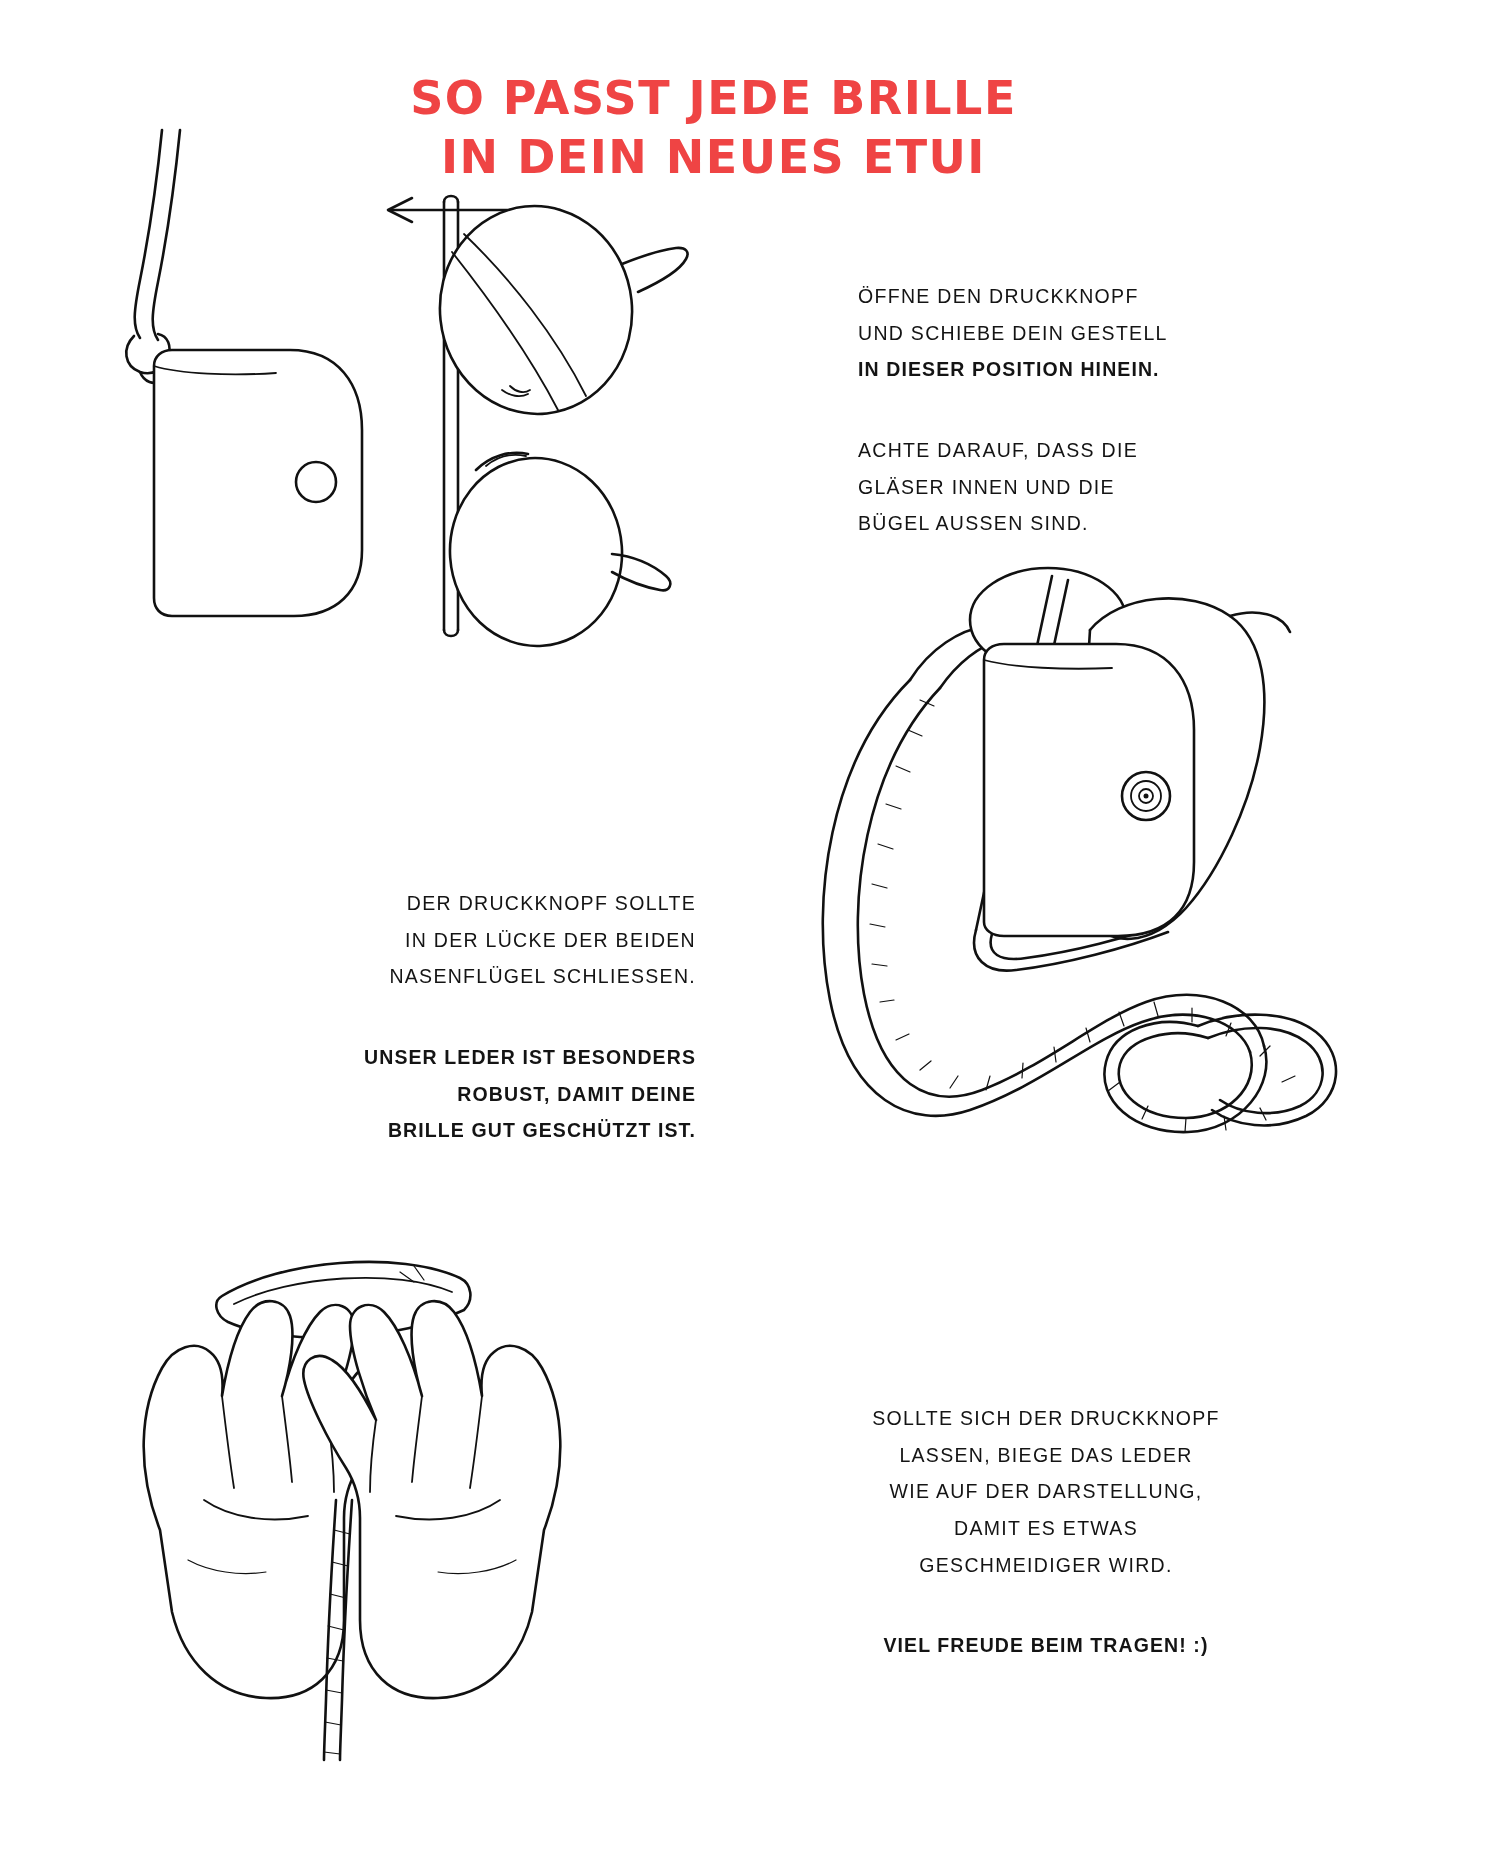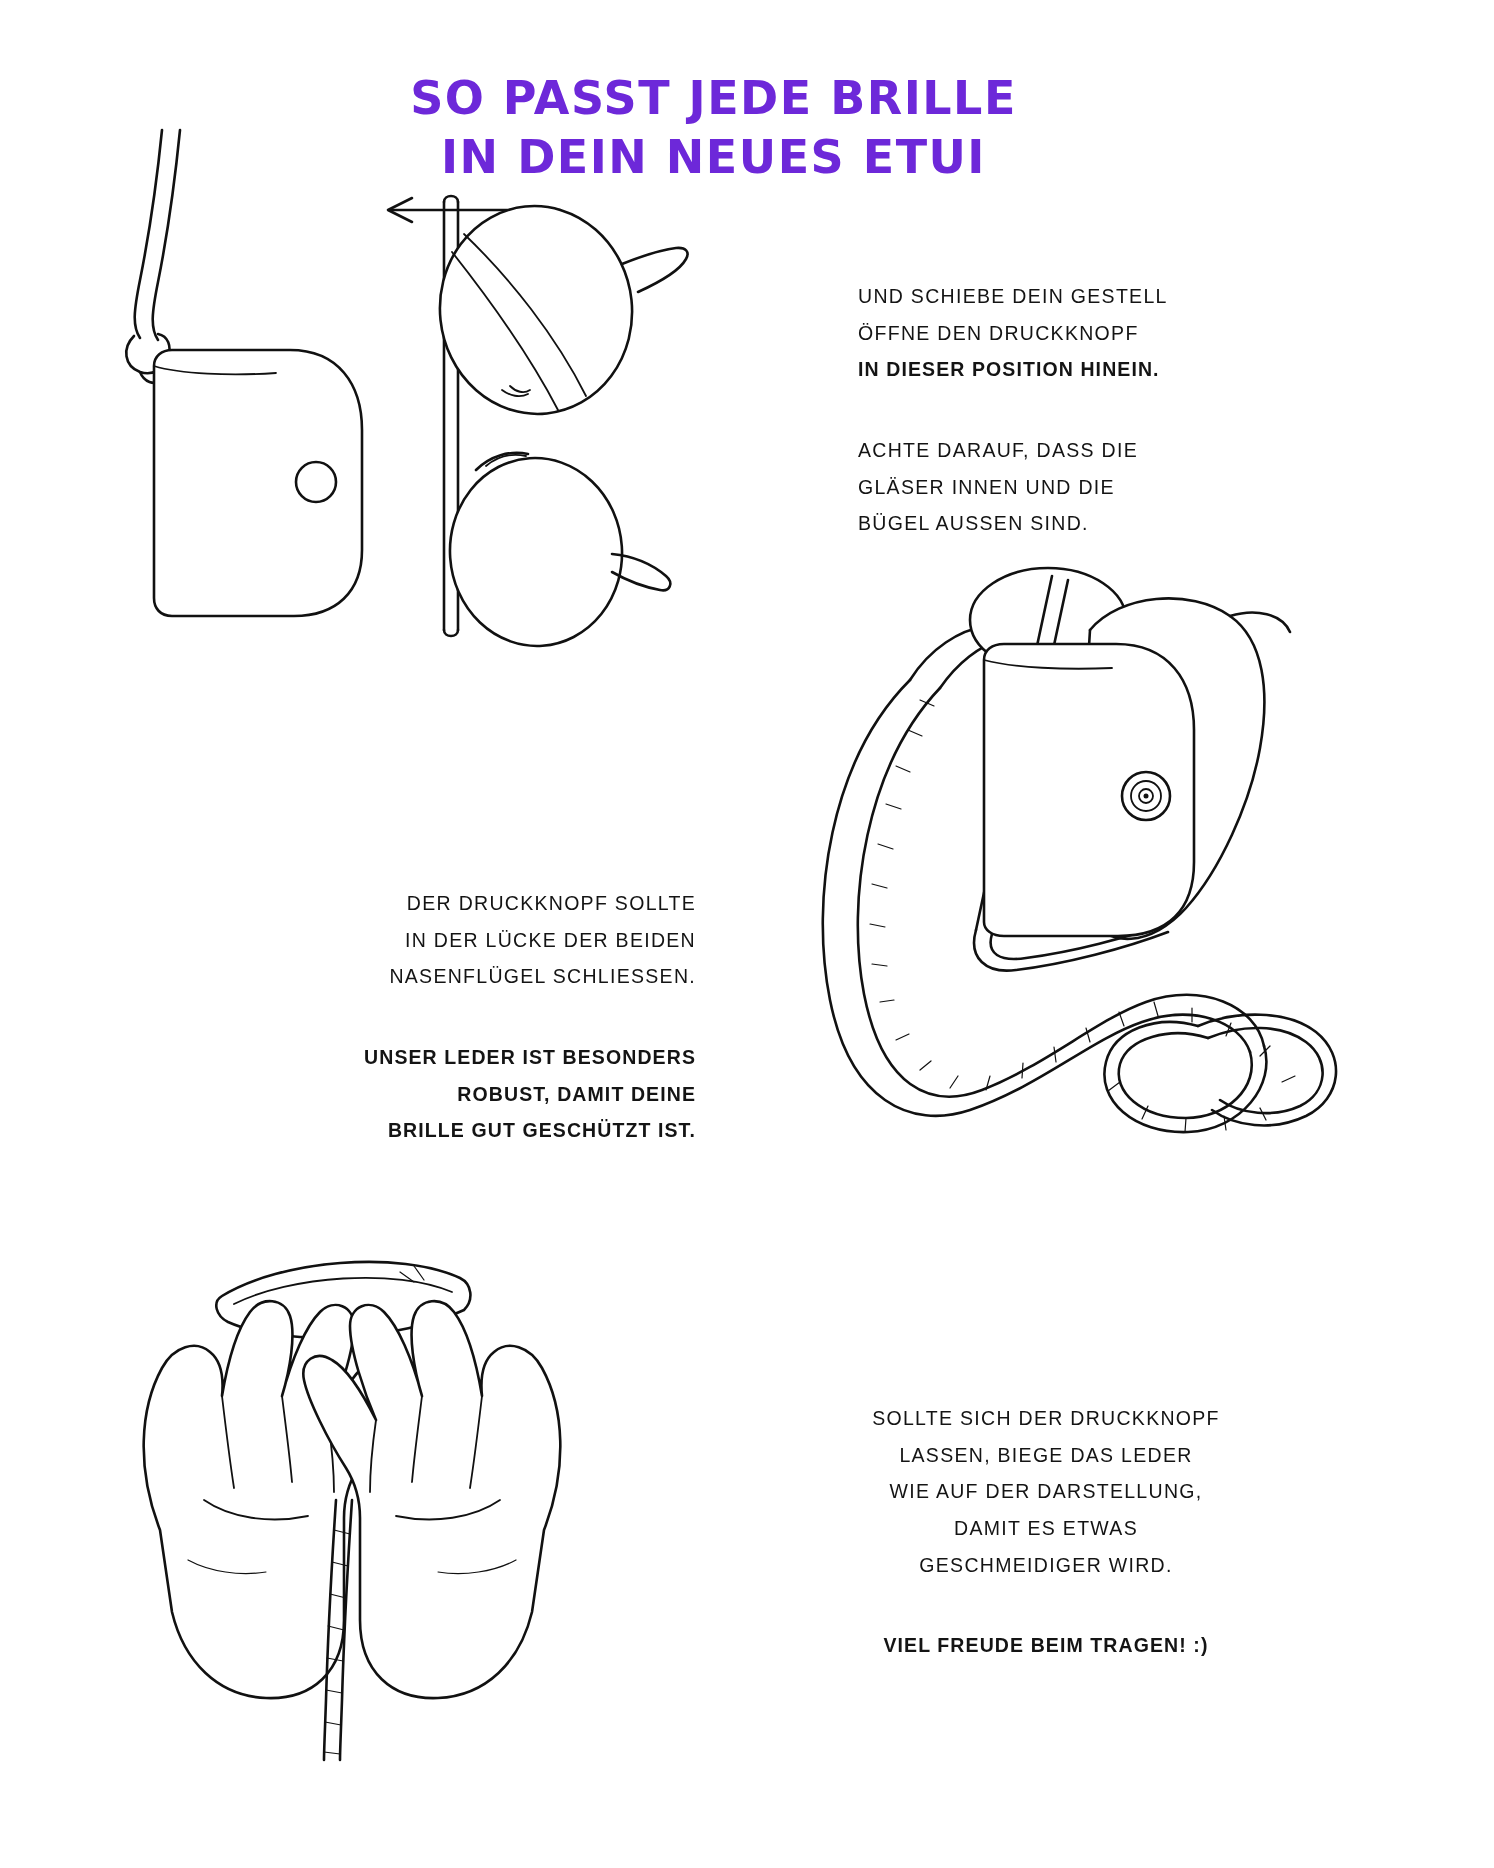--- a/index.html
+++ b/index.html
@@ -21,21 +21,21 @@
     position: absolute;
     left: 0;
     top: 38px;
     width: 1427px;
     text-align: center;
     font-family: "DejaVu Sans", sans-serif;
     font-weight: 900;
     font-size: 46px;
     letter-spacing: 1.5px;
     line-height: 1.28;
-    color: #6d28d9;
+    color: #ef4444;
     text-transform: uppercase;
   }
   .title .line2 { display: block; }
 
   
   .textblock {
     position: absolute;
     font-family: "Liberation Sans", sans-serif;
     font-size: 19.5px;
     letter-spacing: 1.3px;
@@ -145,22 +145,22 @@
 
       <path class="ln" d="M116 310 C 130 296, 150 290, 168 294"></path>
       <path class="ln-thin" d="M126 306 C 138 296, 152 293, 166 296"></path>
 
       <path class="ln" d="M252 394 C 272 396, 292 404, 306 416 C 314 423, 310 432, 300 430 C 284 427, 266 420, 252 412"></path>
     </g>
   </svg>
 </div>
 
 <div class="textblock" id="text-open-snap">
+  <p>ÖFFNE DEN DRUCKKNOPF</p>
   <p>UND SCHIEBE DEIN GESTELL</p>
-  <p>ÖFFNE DEN DRUCKKNOPF</p>
   <p class="bold">IN DIESER POSITION HINEIN.</p>
   <p class="spaced">ACHTE DARAUF, DASS DIE</p>
   <p>GLÄSER INNEN UND DIE</p>
   <p>BÜGEL AUSSEN SIND.</p>
 </div>
 
 <div class="textblock" id="text-snap-gap">
   <p>DER DRUCKKNOPF SOLLTE</p>
   <p>IN DER LÜCKE DER BEIDEN</p>
   <p>NASENFLÜGEL SCHLIESSEN.</p>

